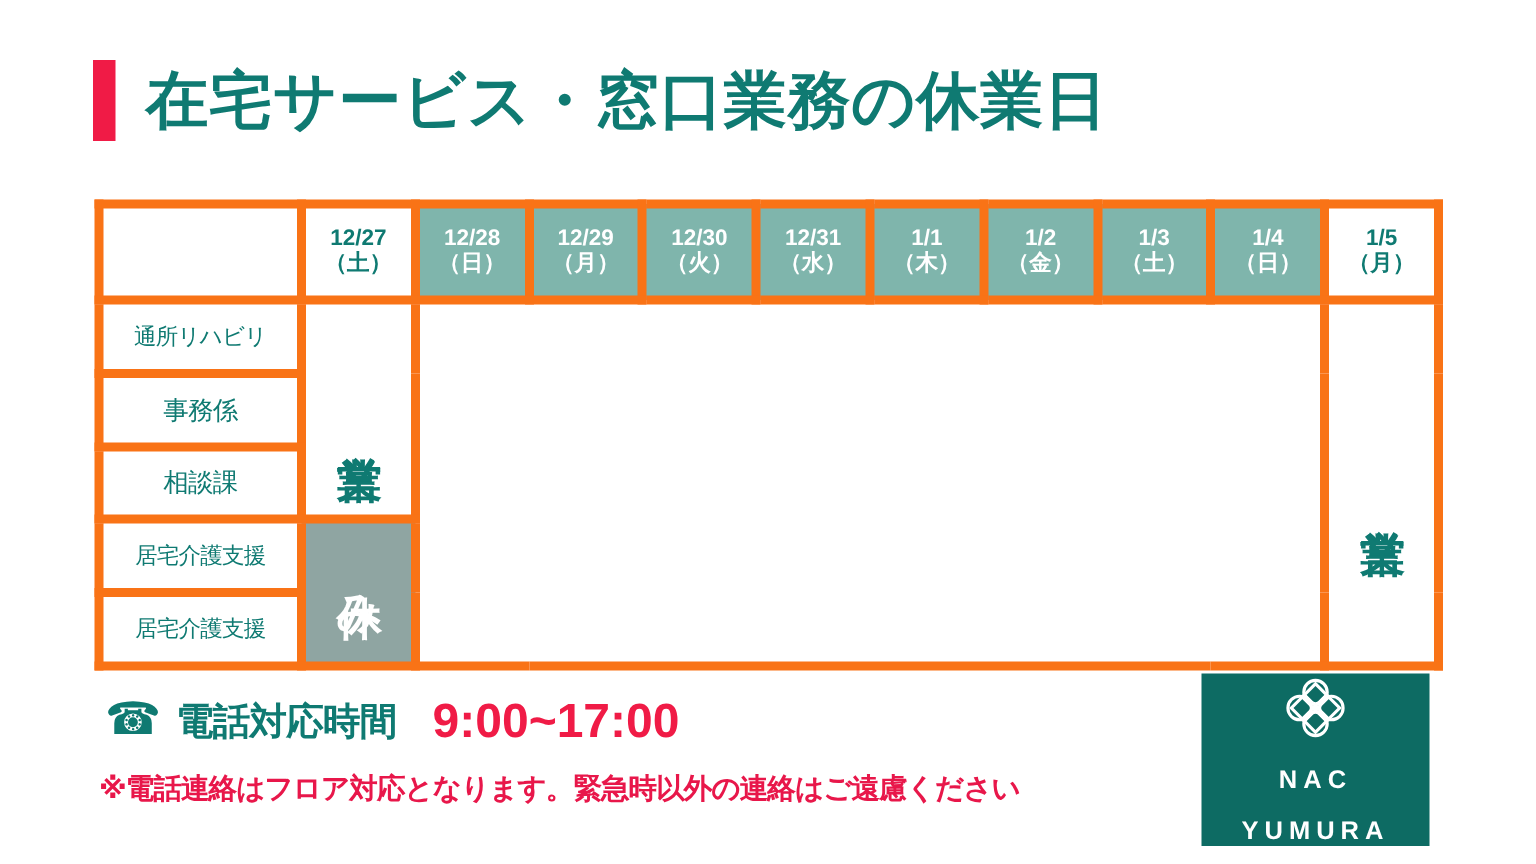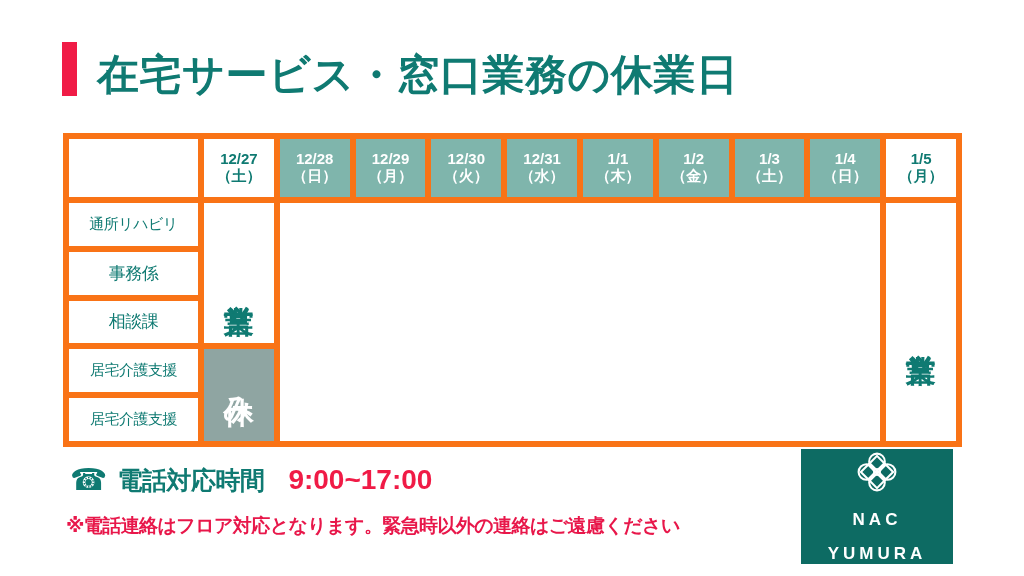--- a/index.html
+++ b/index.html
@@ -18,21 +18,21 @@
     height: 576px;
     background: #ffffff;
   }
 
   
   .title-row {
     position: absolute;
     left: 62px;
     top: 38px;
     display: flex;
-    align-items: flex-end;
+    align-items: center;
     gap: 20px;
     height: 58px;
   }
   .title-accent {
     width: 15px;
     height: 54px;
     background: #f01b46;
     flex: 0 0 auto;
   }
   .title-text {
@@ -134,21 +134,21 @@
     line-height: 1;
   }
   .tel-label {
     font-size: 25px;
     font-weight: bold;
     color: #0f7a72;
     letter-spacing: -0.5px;
     white-space: nowrap;
   }
   .tel-hours {
-    font-size: 28px;
+    font-size: 32px;
     font-weight: bold;
     color: #f01b46;
     letter-spacing: 0px;
     line-height: 1;
     margin-left: 14px;
     white-space: nowrap;
   }
 
   .note-line {
     position: absolute;

